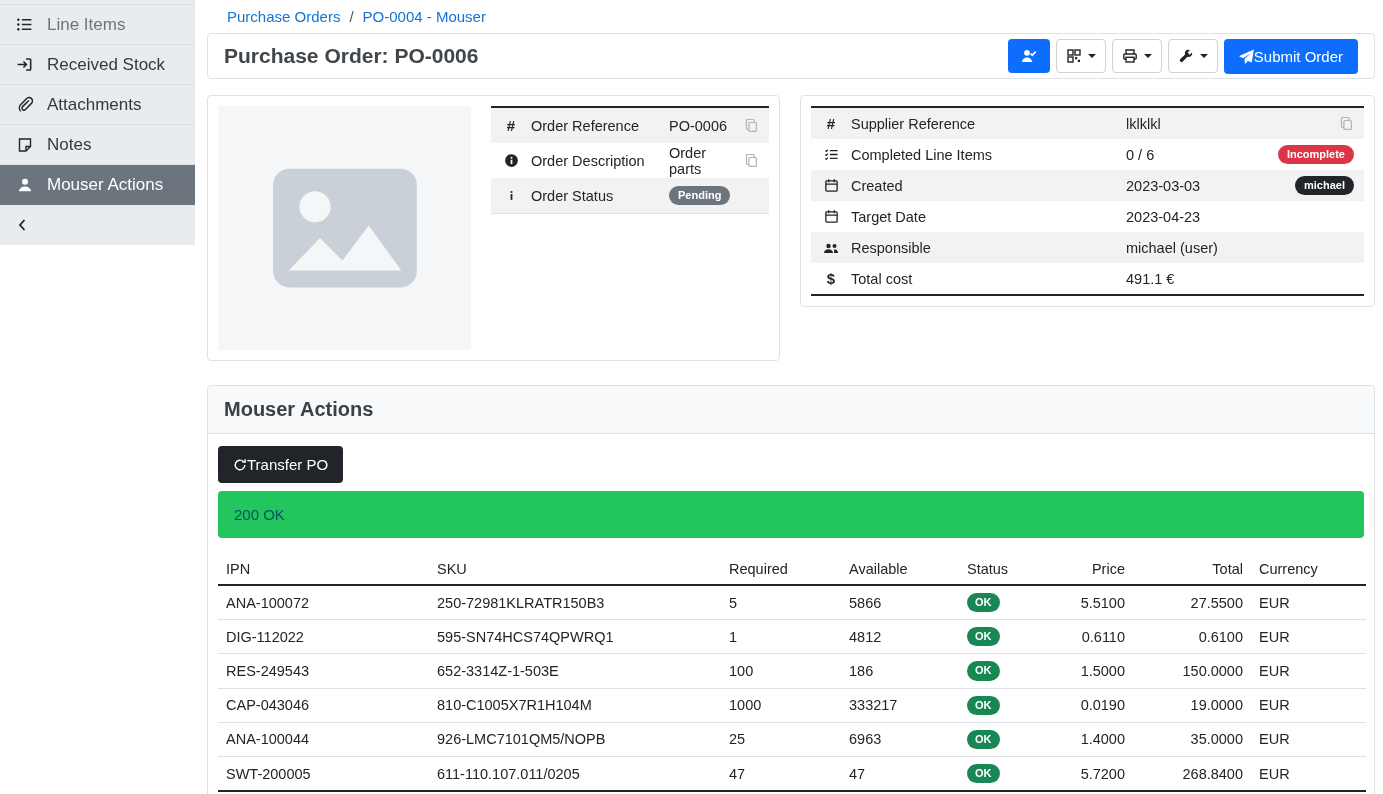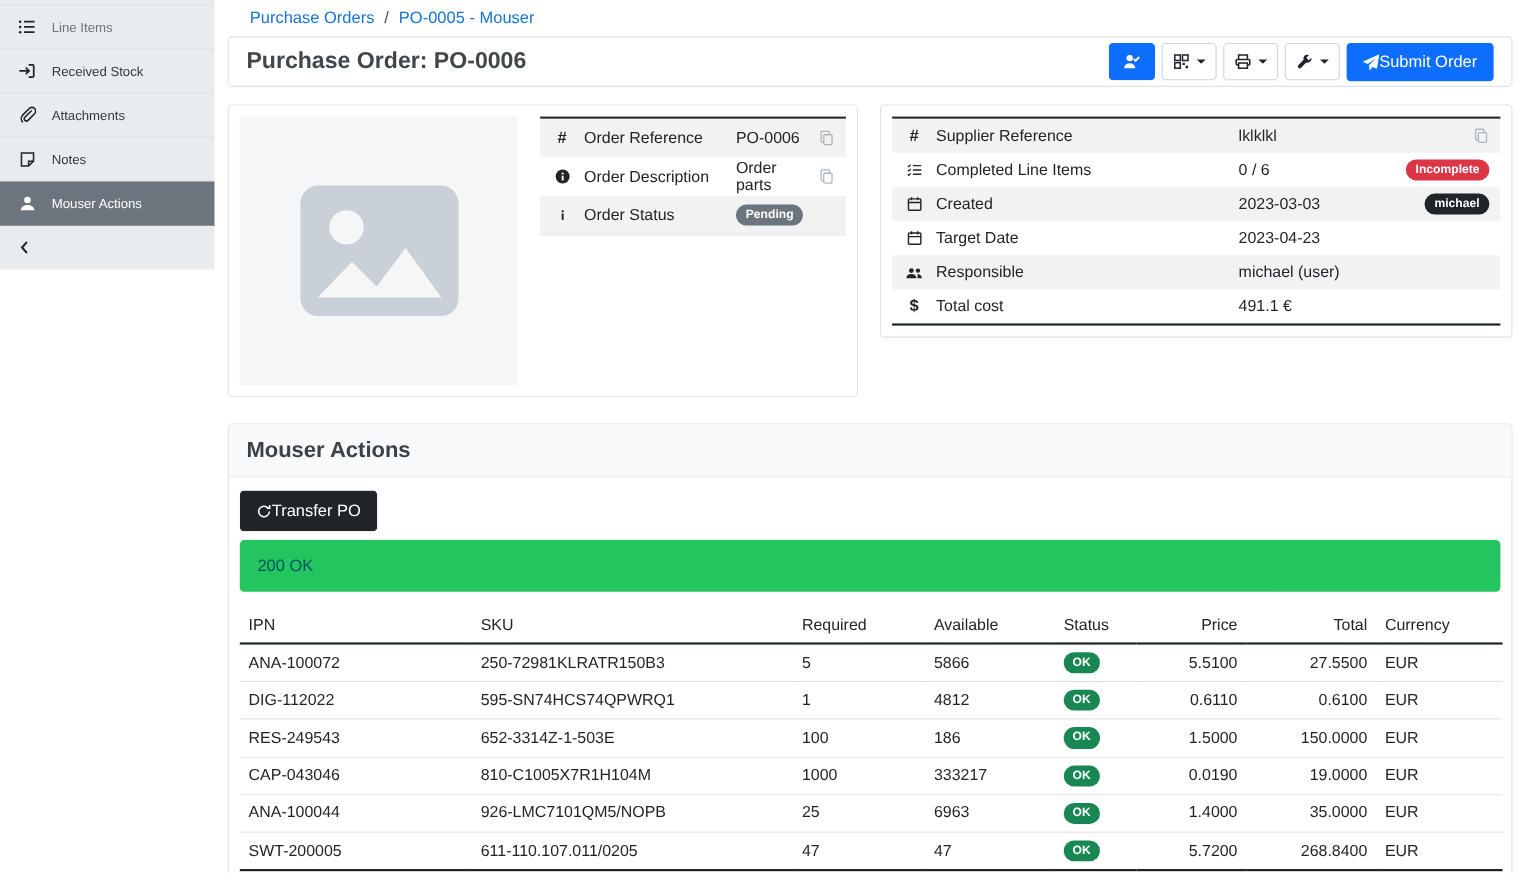--- a/index.html
+++ b/index.html
@@ -3,21 +3,21 @@
 <meta charset="utf-8">
 <style>
   * { box-sizing: border-box; margin: 0; padding: 0; }
   html, body { width: 1383px; height: 794px; overflow: hidden; }
   body { font-family: "Liberation Sans", sans-serif; background: #fff; color: #212529; font-size: 14px; }
   .app { display: flex; align-items: flex-start; height: 100%; }
 
   
   .sidebar { flex: 0 0 195px; width: 195px; background: #e9ecef; padding-top: 4px; }
   .side-item { display: flex; align-items: center; gap: 13px; height: 40px; padding: 0 12px 0 15px;
-               font-size: 12px; color: #343a40; cursor: pointer; border-bottom: 1px solid #dde1e5; }
+               font-size: 17px; color: #343a40; cursor: pointer; border-bottom: 1px solid #dde1e5; }
   .side-nav { border-top: 1px solid #dde1e5; }
   .side-item .icn { width: 19px; display: flex; justify-content: center; color: #212529; flex: 0 0 19px; }
   .side-item.muted { color: #6c757d; }
   .side-item.active { background: #6c757d; color: #fff; border-color: #6c757d; }
   .side-item.active .icn { color: #fff; }
   .side-collapse { height: 40px; display: flex; align-items: center; padding: 0 15px; color: #212529; cursor: pointer; }
 
   
   .main { flex: 1; padding: 0 8px 0 12px; min-width: 0; }
   .breadcrumbs { display: flex; align-items: center; gap: 9px; padding: 8px 0 8px 20px; font-size: 15px; }
@@ -145,21 +145,21 @@
           </svg>
       </span>
     </div>
   </aside>
 
   <main class="main">
 
     <div class="breadcrumbs">
       <a>Purchase Orders</a>
       <span class="crumb-sep">/</span>
-      <a>PO-0005 - Mouser</a>
+      <a>PO-0004 - Mouser</a>
     </div>
 
     <section class="panel header-panel">
       <h1 class="page-title">Purchase Order: PO-0006</h1>
       <div class="toolbar">
         <button class="btn btn-icon-blue">
           <span>
             <svg viewBox="0 0 16 16" width="16" height="16">
                 <circle cx="6" cy="4.8" r="2.9" fill="currentColor"></circle>
                 <path d="M.8 14c.4-3 2.6-4.6 5.2-4.6s4.8 1.6 5.2 4.6z" fill="currentColor"></path>

